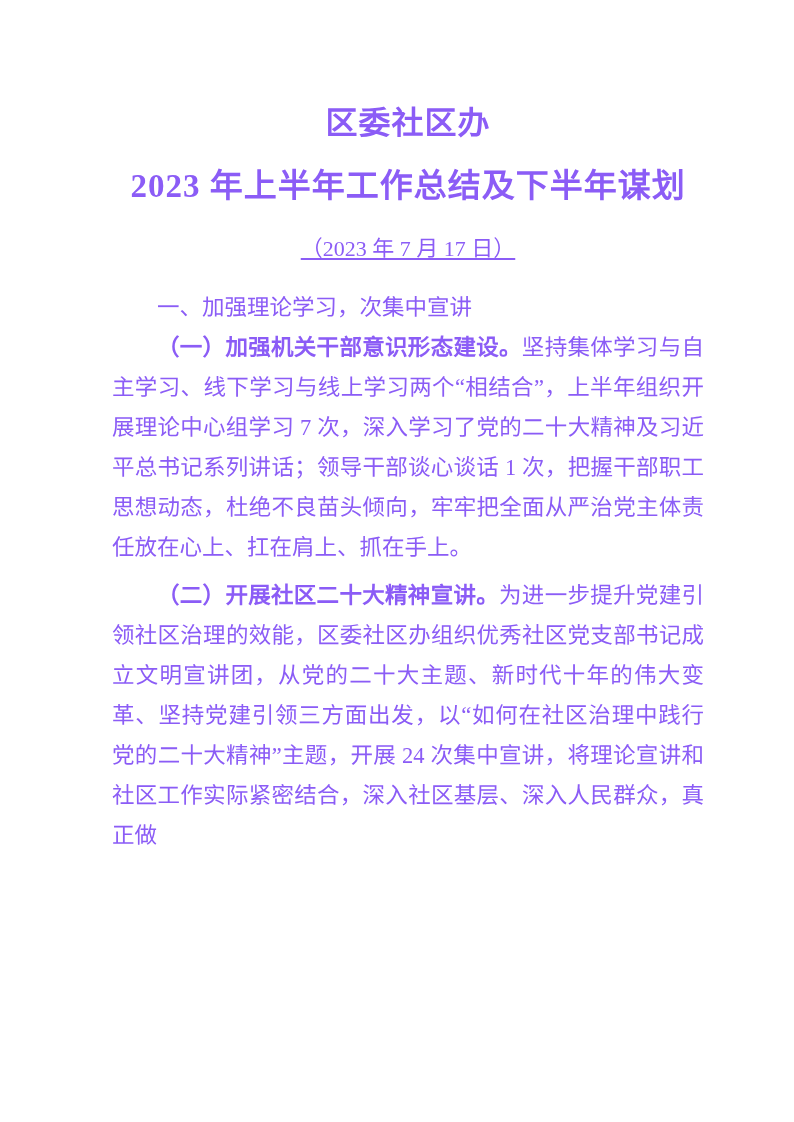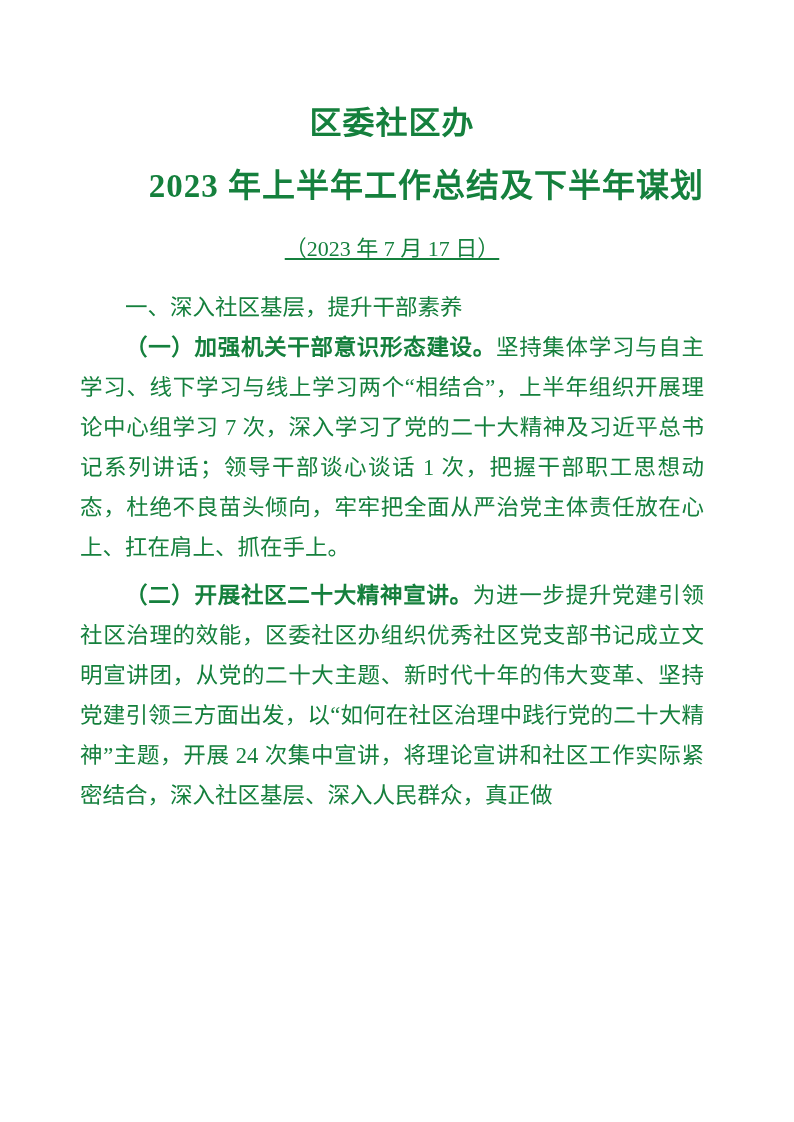--- a/index.html
+++ b/index.html
@@ -6,37 +6,37 @@
     margin: 0;
     padding: 0;
     background: #ffffff;
   }
   .page {
     position: relative;
     width: 794px;
     height: 1122px;
     box-sizing: border-box;
     background: #ffffff;
-    color: #15803d;
-    padding: 92px 90px 0 80px;
+    color: #8b5cf6;
+    padding: 92px 90px 0 112px;
     overflow: hidden;
     font-family: "Liberation Serif", "DejaVu Serif", serif;
   }
   .doc-title {
     font-size: 32px;
     line-height: 62px;
     font-weight: bold;
     text-align: center;
     letter-spacing: 1px;
   }
   .doc-subtitle {
     font-size: 33px;
     line-height: 64px;
     font-weight: bold;
-    text-align: right;
+    text-align: center;
     letter-spacing: 1px;
   }
   .doc-date {
     font-size: 22px;
     line-height: 62px;
     text-align: center;
     text-decoration: underline;
   }
   .doc-body {
     margin-top: 8px;
@@ -63,21 +63,21 @@
 
   <div class="doc-title">区委社区办</div>
 
   <div class="doc-subtitle">2023 年上半年工作总结及下半年谋划</div>
 
   <div class="doc-date">（2023 年 7 月 17 日）</div>
 
   <div class="doc-body">
 
 
-    <p>一、深入社区基层，提升干部素养</p>
+    <p>一、加强理论学习，次集中宣讲</p>
 
     <p><span class="bold-lead">（一）加强机关干部意识形态建设。</span><span>坚持集体学习与自主学习、线下学习与线上学习两个“相结合”，上半年组织开展理论中心组学习 7 次，深入学习了党的二十大精神及习近平总书记系列讲话；领导干部谈心谈话 1 次，把握干部职工思想动态，杜绝不良苗头倾向，牢牢把全面从严治党主体责任放在心上、扛在肩上、抓在手上。</span></p>
 
     <p class="para-spaced"><span class="bold-lead">（二）开展社区二十大精神宣讲。</span><span>为进一步提升党建引领社区治理的效能，区委社区办组织优秀社区党支部书记成立文明宣讲团，从党的二十大主题、新时代十年的伟大变革、坚持党建引领三方面出发，以“如何在社区治理中践行党的二十大精神”主题，开展 24 次集中宣讲，将理论宣讲和社区工作实际紧密结合，深入社区基层、深入人民群众，真正做</span></p>
 
   </div>
 
 </div>
 
 </body></html>

